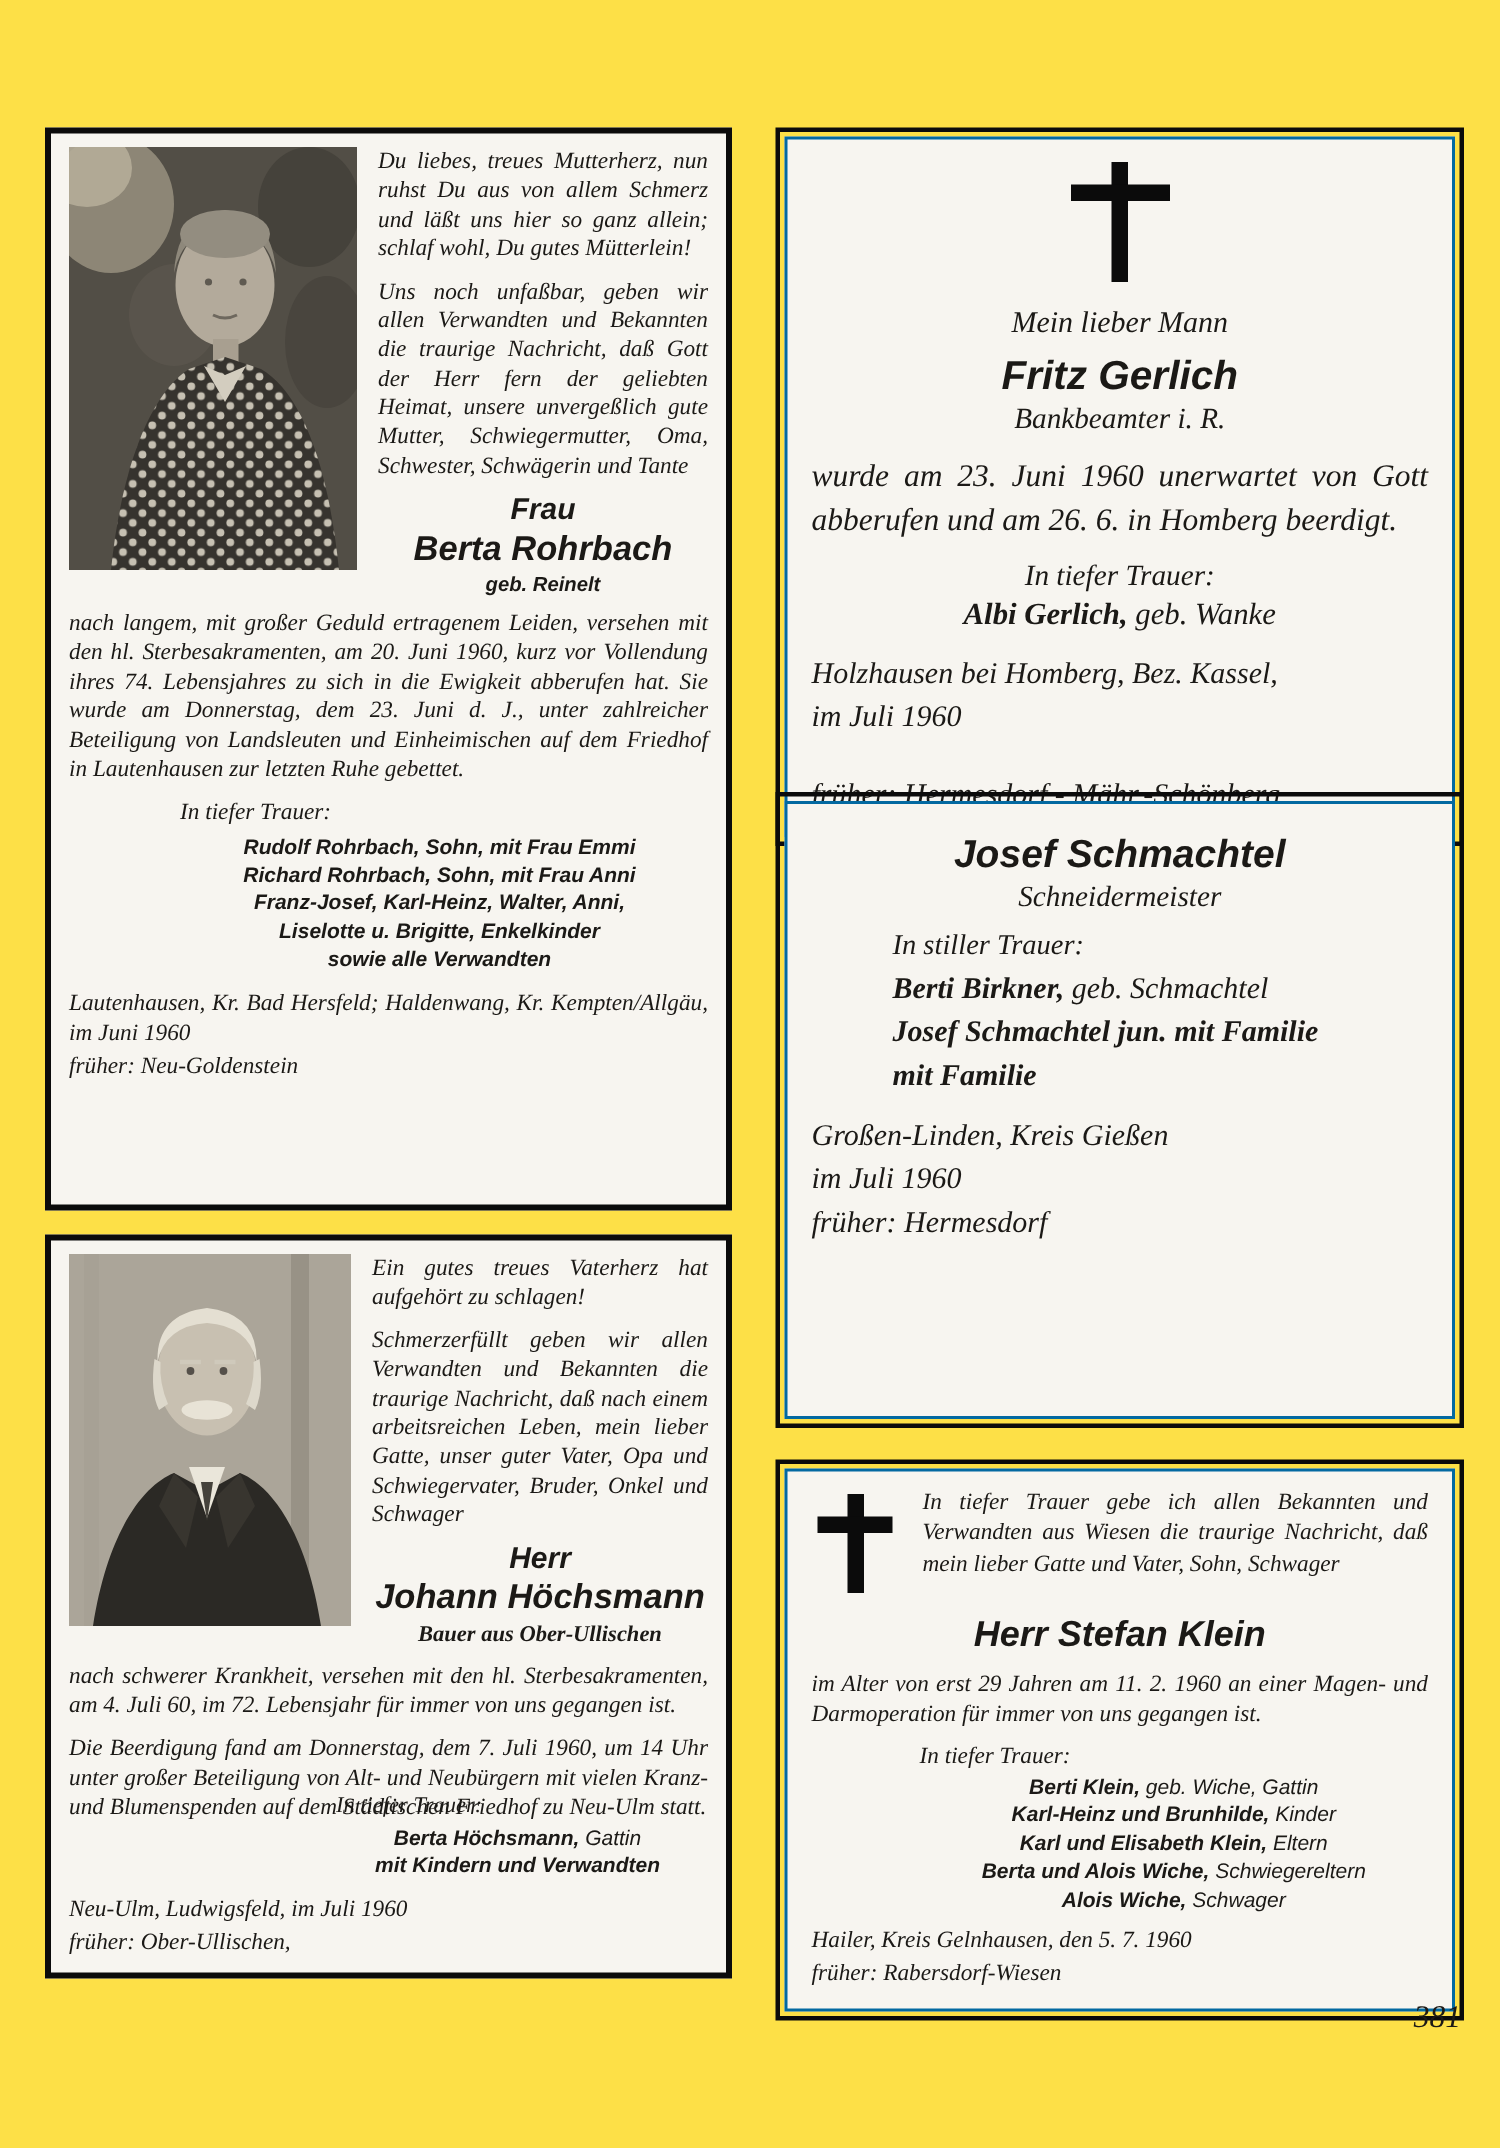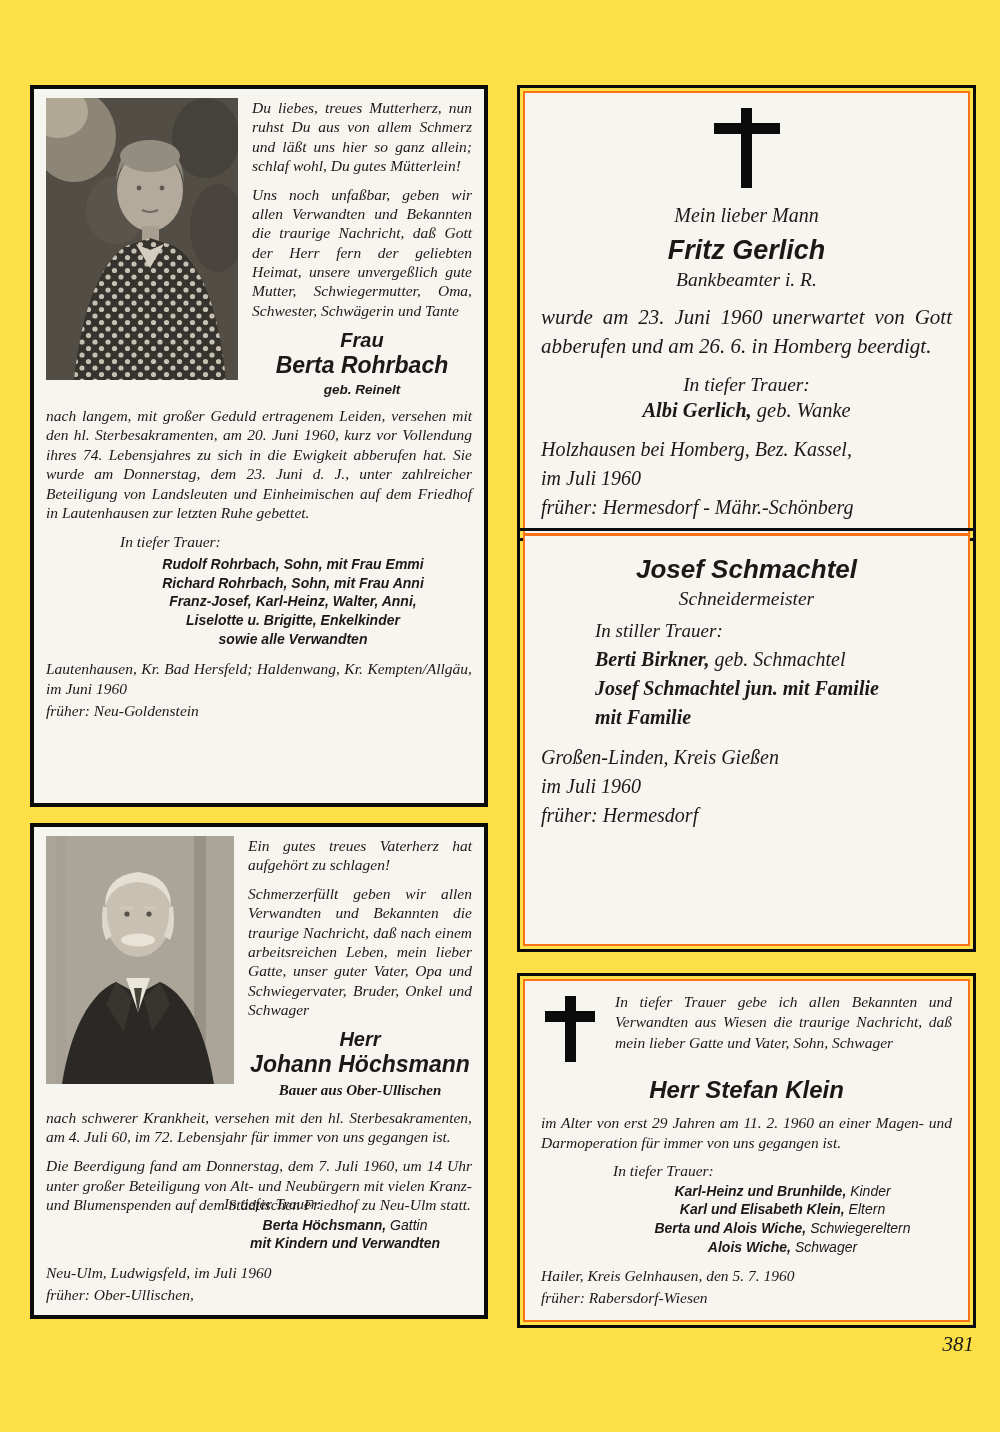--- a/index.html
+++ b/index.html
@@ -10,21 +10,21 @@
   }
   .page {
     position:relative;
     width:1000px; height:1432px;
     background:#fde047;
     overflow:hidden;
     font-style:italic;
   }
   .notice { position:absolute; background:#f7f5f0; }
   .left-notice  { border:4px solid #0b0b0b; padding:9px 12px 10px; width:458px; }
-  .right-notice { border:2px solid #f97316; outline:3px solid #0b0b0b; outline-offset:3px;
+  .right-notice { border:2px solid #0369a1; outline:3px solid #0b0b0b; outline-offset:3px;
                   padding:11px 16px 12px; width:447px; }
 
   #n-rohrbach   { left:30px;  top:85px;  min-height:722px; }
   #n-hoechsmann { left:30px;  top:823px; min-height:479px; }
   #n-gerlich    { left:523px; top:91px;  min-height:414px; }
   #n-schmachtel { left:523px; top:534px; min-height:412px; }
   #n-klein      { left:523px; top:979px; min-height:326px; }
 
   
   .photo-row { display:flex; gap:14px; align-items:flex-start; }
@@ -213,21 +213,21 @@
     <div class="name-xl">Fritz Gerlich</div>
     <p class="profession">Bankbeamter i. R.</p>
     <p class="rbody">wurde am 23. Juni 1960 unerwartet von Gott abberufen und am 26. 6. in Homberg beerdigt.</p>
     <div class="mlabel-center">In tiefer Trauer:</div>
     <div class="mline-center">
       <span class="mb">Albi Gerlich,</span>
       <span class="mrr">geb. Wanke</span>
     </div>
     <p class="rplace">Holzhausen bei Homberg, Bez. Kassel,</p>
     <p class="rplace tight">im Juli 1960</p>
-    <p class="rplace" style="margin-top:2px;">früher: Hermesdorf - Mähr.-Schönberg</p>
+    <p class="rplace" style="margin-top:25px;">früher: Hermesdorf - Mähr.-Schönberg</p>
   </section>
 
   <section class="notice right-notice" id="n-schmachtel">
     <div class="name-xl schm-name">Josef Schmachtel</div>
     <p class="profession">Schneidermeister</p>
     <div class="mlabel-ind">In stiller Trauer:</div>
     <div class="mourners-serif">
       <div class="msline">
         <span class="mb">Berti Birkner,</span>
         <span class="mrr">geb. Schmachtel</span>
@@ -249,20 +249,24 @@
   <section class="notice right-notice" id="n-klein">
     <div class="introwrap">
       <div class="cross cross-float-sm"></div>
       <p class="kintro">In tiefer Trauer gebe ich allen Bekannten und Verwandten aus Wiesen die traurige Nachricht, daß mein lieber Gatte und Vater, Sohn, Schwager</p>
     </div>
     <div class="name-xl name-klein">Herr Stefan Klein</div>
     <p class="kbody">im Alter von erst 29 Jahren am 11. 2. 1960 an einer Magen- und Darmoperation für immer von uns gegangen ist.</p>
     <div class="mlabel-klein">In tiefer Trauer:</div>
     <div class="mourners-sans klein-m">
       <div class="msline">
+        <span class="mb">Berti Klein,</span>
+        <span class="mrr">geb. Wiche, Gattin</span>
+      </div>
+      <div class="msline">
         <span class="mb">Karl-Heinz und Brunhilde,</span>
         <span class="mrr">Kinder</span>
       </div>
       <div class="msline">
         <span class="mb">Karl und Elisabeth Klein,</span>
         <span class="mrr">Eltern</span>
       </div>
       <div class="msline">
         <span class="mb">Berta und Alois Wiche,</span>
         <span class="mrr">Schwiegereltern</span>

